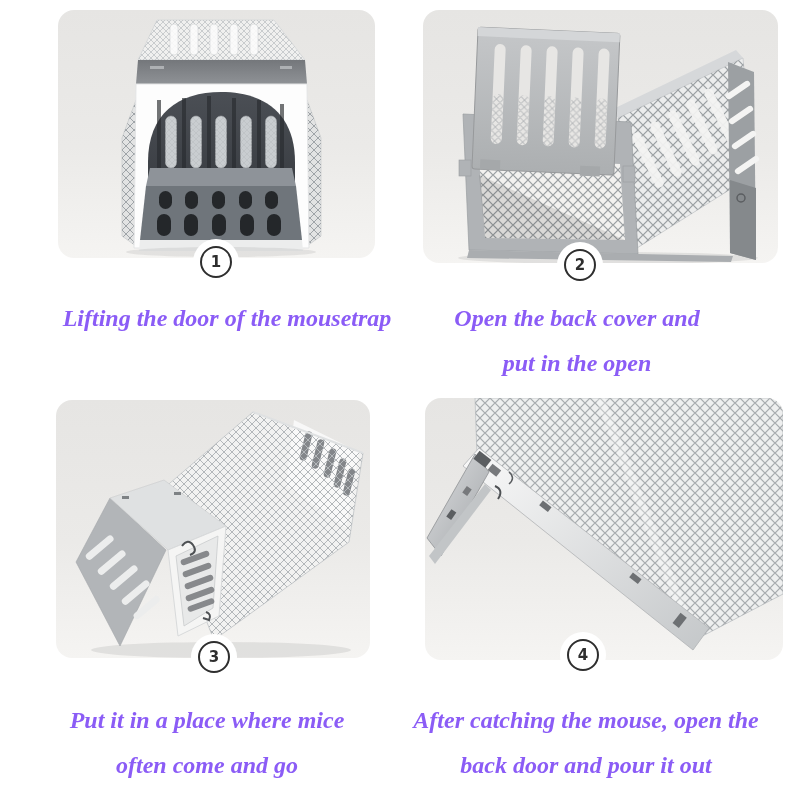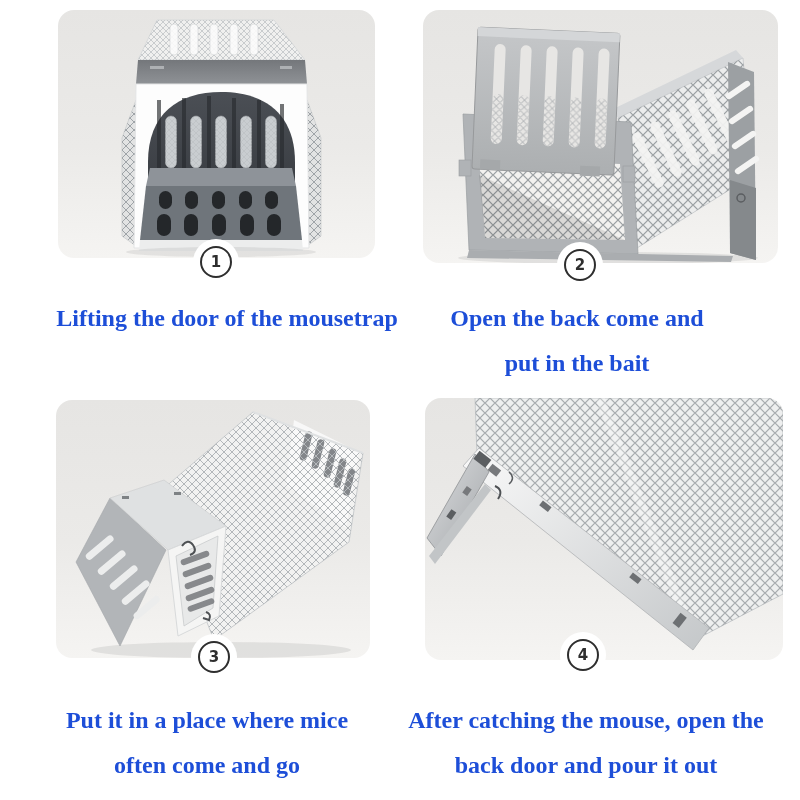--- a/index.html
+++ b/index.html
@@ -14,22 +14,22 @@
   .tile-4{left:425px;top:398px;width:358px;height:262px;}
   .badge{position:absolute;width:46px;height:46px;border-radius:50%;background:#ffffff;
          display:flex;align-items:center;justify-content:center;}
   .badge .ring{width:28px;height:28px;border:2.5px solid #2e2e2e;border-radius:50%;
          display:flex;align-items:center;justify-content:center;
          font-family:"DejaVu Sans",sans-serif;font-size:15px;font-weight:600;color:#2e2e2e;}
   .badge-1{left:193px;top:239px;}
   .badge-2{left:557px;top:242px;}
   .badge-3{left:191px;top:634px;}
   .badge-4{left:560px;top:632px;}
-  .caption{position:absolute;width:400px;text-align:center;color:#1d4ed8;
-           font-weight:bold;font-size:24px;line-height:45px;}
+  .caption{position:absolute;width:400px;text-align:center;color:#8b5cf6;
+           font-style:italic;font-weight:bold;font-size:24px;line-height:45px;}
   .caption-1{left:27px;top:296px;}
   .caption-2{left:377px;top:296px;}
   .caption-3{left:7px;top:698px;}
   .caption-4{left:386px;top:698px;}
 </style>
 </head>
 <body>
 
 <div class="page">
 
@@ -297,22 +297,22 @@
     <div class="ring">3</div>
   </div>
   <div class="badge badge-4">
     <div class="ring">4</div>
   </div>
 
   <div class="caption caption-1">
     <div>Lifting the door of the mousetrap</div>
   </div>
   <div class="caption caption-2">
-    <div>Open the back come and</div>
-    <div>put in the bait</div>
+    <div>Open the back cover and</div>
+    <div>put in the open</div>
   </div>
   <div class="caption caption-4">
     <div>After catching the mouse, open the</div>
     <div>back door and pour it out</div>
   </div>
   <div class="caption caption-3">
     <div>Put it in a place where mice</div>
     <div>often come and go</div>
   </div>
 

